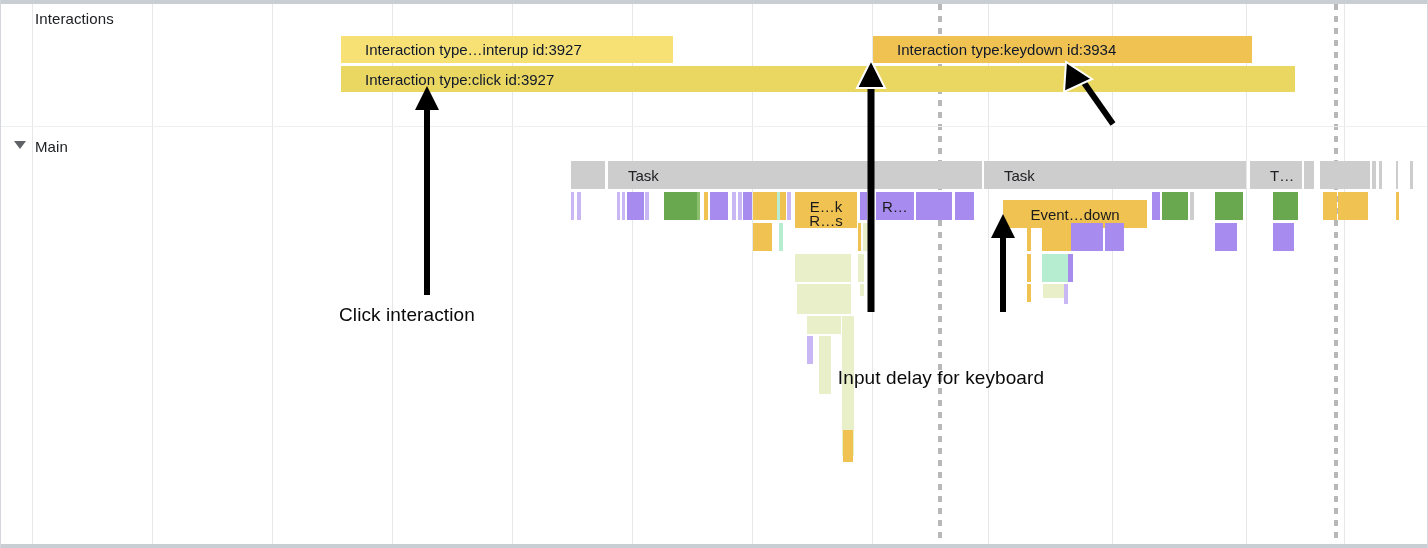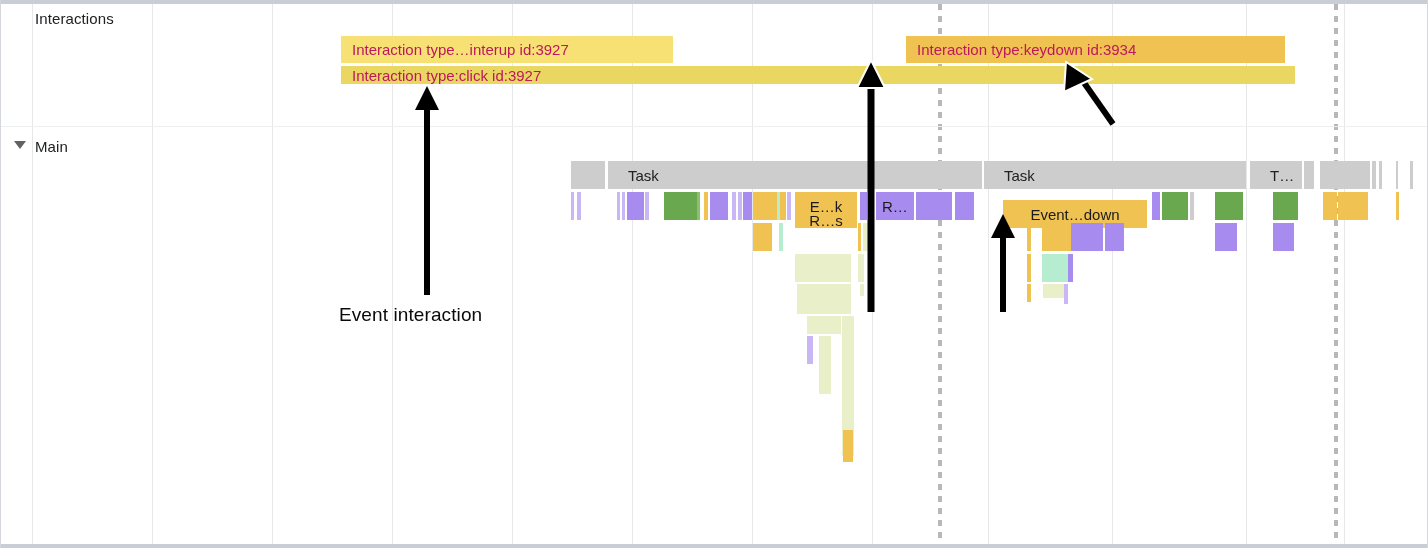--- a/index.html
+++ b/index.html
@@ -39,21 +39,21 @@
   }
   .disclosure {
     position:absolute; width:0; height:0;
     border-left:6px solid transparent; border-right:6px solid transparent;
     border-top:8px solid #5f6368;
   }
 
   
   .ibar {
     position:absolute; height:27px; display:flex; align-items:center;
-    font-size:15px; color:#be185d; padding-left:11px; white-space:nowrap;
+    font-size:15px; color:#0f172a; padding-left:24px; white-space:nowrap;
     overflow:hidden;
   }
 
   
   .task-bar {
     position:absolute; height:28px; background:#cdcdcd;
     display:flex; align-items:center; font-size:15px; color:#202124;
     padding-left:20px; overflow:hidden; white-space:nowrap;
   }
   .task-seg { position:absolute; height:28px; background:#cdcdcd; }
@@ -104,22 +104,22 @@
 
   <div class="track-sep" style="top:126px;"></div>
 
   <div class="track-label" style="left:35px; top:10px;">Interactions</div>
 
   <div class="disclosure" style="left:14px; top:141px;"></div>
   <div class="track-label" style="left:35px; top:138px;">Main</div>
 
   <div id="interaction-bars">
       <div class="ibar" style="left: 341px; top: 36px; width: 332px; height: 27px; background: rgb(247, 225, 117);">Interaction type…interup id:3927</div>
-      <div class="ibar" style="left: 341px; top: 66px; width: 954px; height: 18px; background: rgb(233, 215, 97);">Interaction type:click id:3927</div>
-      <div class="ibar" style="left: 906px; top: 36px; width: 379px; height: 27px; background: rgb(239, 194, 82);">Interaction type:keydown id:3934</div>
+      <div class="ibar" style="left: 341px; top: 66px; width: 954px; height: 26px; background: rgb(233, 215, 97);">Interaction type:click id:3927</div>
+      <div class="ibar" style="left: 873px; top: 36px; width: 379px; height: 27px; background: rgb(239, 194, 82);">Interaction type:keydown id:3934</div>
     </div>
 
   <div id="main-track">
 
     <div class="task-seg" style="left:571px; top:161px; width:34px;"></div>
     <div class="task-bar" style="left:608px; top:161px; width:262px;">Task</div>
     <div class="task-seg" style="left:872px; top:161px; width:110px;"></div>
     <div class="task-bar" style="left:984px; top:161px; width:262px;">Task</div>
     <div class="task-bar" style="left:1250px; top:161px; width:52px;">T…</div>
     <div class="task-seg" style="left:1304px; top:161px; width:10px;"></div>
@@ -207,19 +207,20 @@
       <line x1="871" y1="312" x2="871" y2="80" stroke="#000" stroke-width="7"></line>
       <polygon points="871,60 857,88 885,88" fill="#000" stroke="#fff" stroke-width="2"></polygon>
     </g>
 
     <g>
       <line x1="1003" y1="312" x2="1003" y2="228" stroke="#000" stroke-width="6"></line>
       <polygon points="1003,214 991,238 1015,238" fill="#000"></polygon>
     </g>
   </svg>
 
-  <div class="ann-text" style="left:339px; top:302px;">Event interaction</div>
+  <div class="ann-text" style="left:339px; top:302px;">Click interaction</div>
 
 
   <div class="ann-text center" style="left:782px; top:315px; width:318px;">
+    <div>Input delay for keyboard</div>
   </div>
 
 </div>
 
 </body></html>

